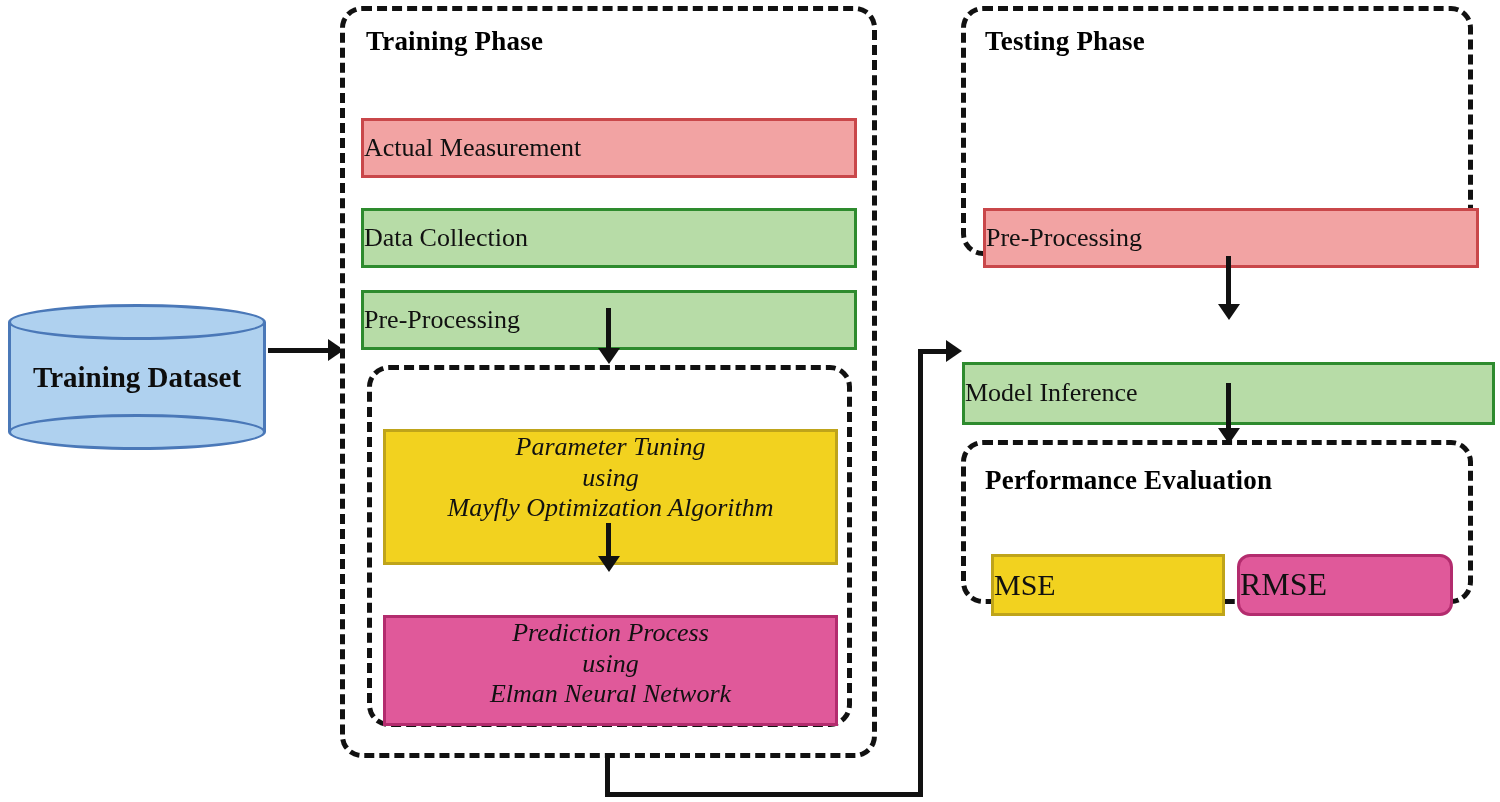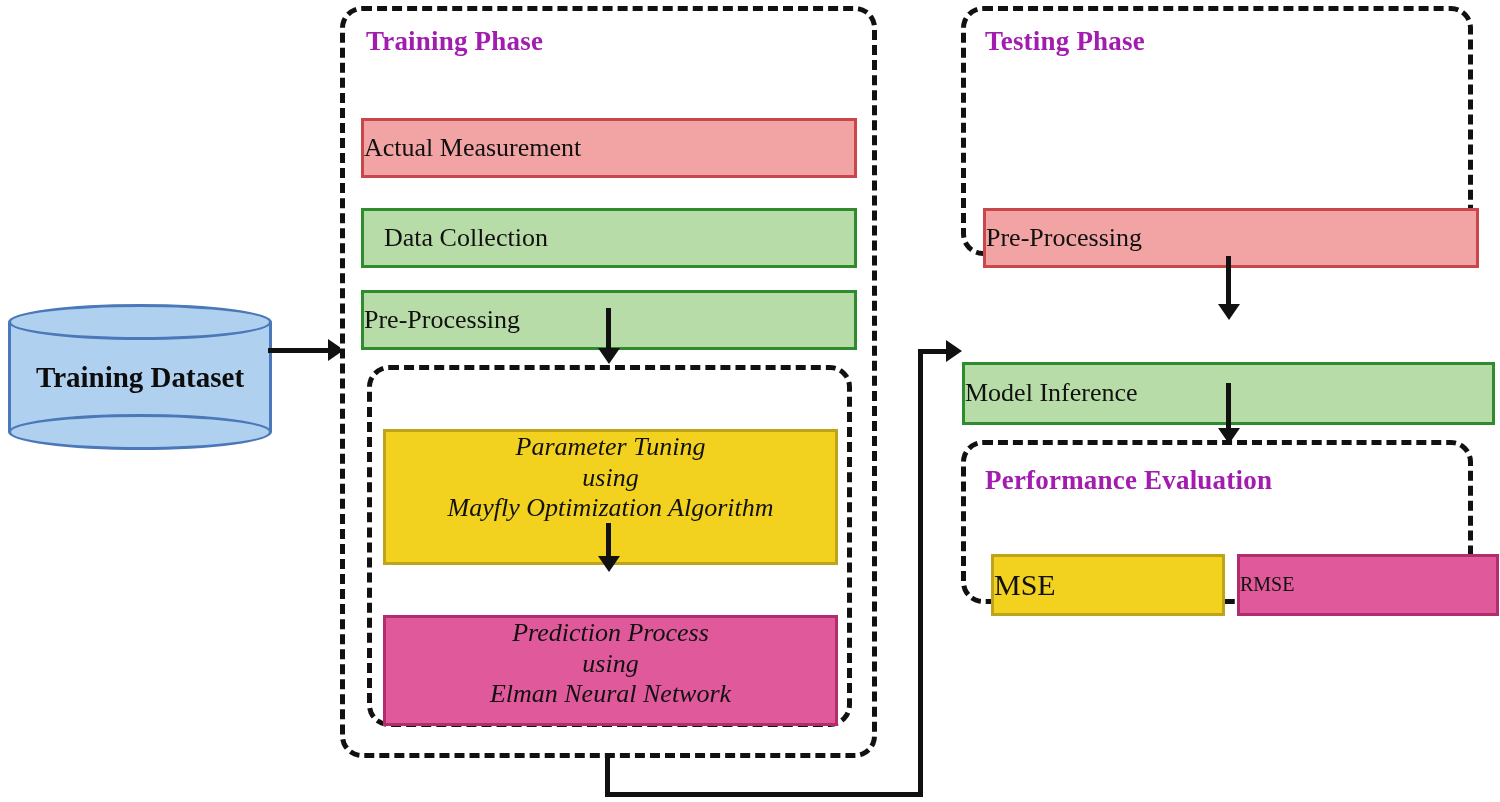--- a/index.html
+++ b/index.html
@@ -17,21 +17,21 @@
     position:absolute;
     border:5px dashed #111111;
     border-radius:22px;
     background:#ffffff;
     box-sizing:border-box;
   }
   .phase-title{
     position:absolute;
     font-weight:bold;
     font-size:27px;
-    color:#a21caf;
+    color:#000000;
     letter-spacing:.2px;
     white-space:nowrap;
   }
   .nodebox{
     position:absolute;
     box-sizing:border-box;
     display:flex;
     align-items:center;
     justify-content:flex-start;
     text-align:center;
@@ -44,21 +44,21 @@
   }
   .nodebox .multi{display:block;font-style:italic;}
 
   .c-salmon{background:#F2A3A3;border-color:#C9474A;}
   .c-green {background:#B7DCA7;border-color:#2E8B2E;}
   .c-yellow{background:#F2D21F;border-color:#BFA41A;}
   .c-pink  {background:#E0599A;border-color:#B32C6E;}
   .c-blue  {background:#BBD7F2;border-color:#4A78B8;}
 
   
-  .cylinder{position:absolute;padding-left:6px;}
+  .cylinder{position:absolute;}
   .cyl-body{
     position:absolute;left:0;top:18px;width:100%;height:calc(100% - 36px);
     background:#AFD1EF;border-left:3px solid #4A78B8;border-right:3px solid #4A78B8;
     box-sizing:border-box;
   }
   .cyl-top{
     position:absolute;left:0;top:0;width:100%;height:36px;
     background:#AFD1EF;border:3px solid #4A78B8;border-radius:50%/50%;
     box-sizing:border-box;
   }
@@ -104,21 +104,21 @@
   <div class="ln ln-h" style="left:268px;top:348px;width:62px;"></div>
   <div class="arrow-right" style="left:328px;top:339px;"></div>
 
   <div class="dashbox" style="left:340px;top:6px;width:537px;height:752px;"></div>
   <div class="phase-title" style="left:366px;top:26px;">Training Phase</div>
 
   <div class="nodebox c-salmon" style="left:361px;top:76px;width:496px;height:60px;">
     <span>Actual Measurement</span>
   </div>
 
-  <div class="nodebox c-green" style="left:361px;top:166px;width:496px;height:60px;padding-left:20px;">
+  <div class="nodebox c-green" style="left:361px;top:166px;width:496px;height:60px;">
     <span>Data Collection</span>
   </div>
 
   <div class="nodebox c-green" style="left:361px;top:248px;width:496px;height:60px;">
     <span>Pre-Processing</span>
   </div>
 
   <div class="ln ln-v" style="left:606px;top:308px;height:44px;"></div>
   <div class="arrow-down" style="left:598px;top:348px;"></div>
 
@@ -157,21 +157,21 @@
   <div class="ln ln-v" style="left:1226px;top:383px;height:52px;"></div>
   <div class="arrow-down" style="left:1218px;top:428px;"></div>
 
   <div class="dashbox" style="left:961px;top:440px;width:512px;height:164px;"></div>
   <div class="phase-title" style="left:985px;top:465px;">Performance Evaluation</div>
 
   <div class="nodebox c-yellow" style="left:991px;top:512px;width:234px;height:62px;font-size:30px;">
     <span>MSE</span>
   </div>
 
-  <div class="nodebox c-pink" style="left:1237px;top:512px;width:262px;height:62px;font-size:20px;">
+  <div class="nodebox c-pink" style="left:1237px;top:512px;width:216px;height:62px;font-size:32px;border-radius:13px;">
     <span>RMSE</span>
   </div>
 
   <div class="ln ln-v" style="left:605px;top:757px;height:40px;"></div>
   <div class="ln ln-h" style="left:605px;top:792px;width:318px;"></div>
   <div class="ln ln-v" style="left:918px;top:349px;height:446px;"></div>
   <div class="ln ln-h" style="left:918px;top:349px;width:32px;"></div>
   <div class="arrow-right" style="left:946px;top:340px;"></div>
 
 </div>

